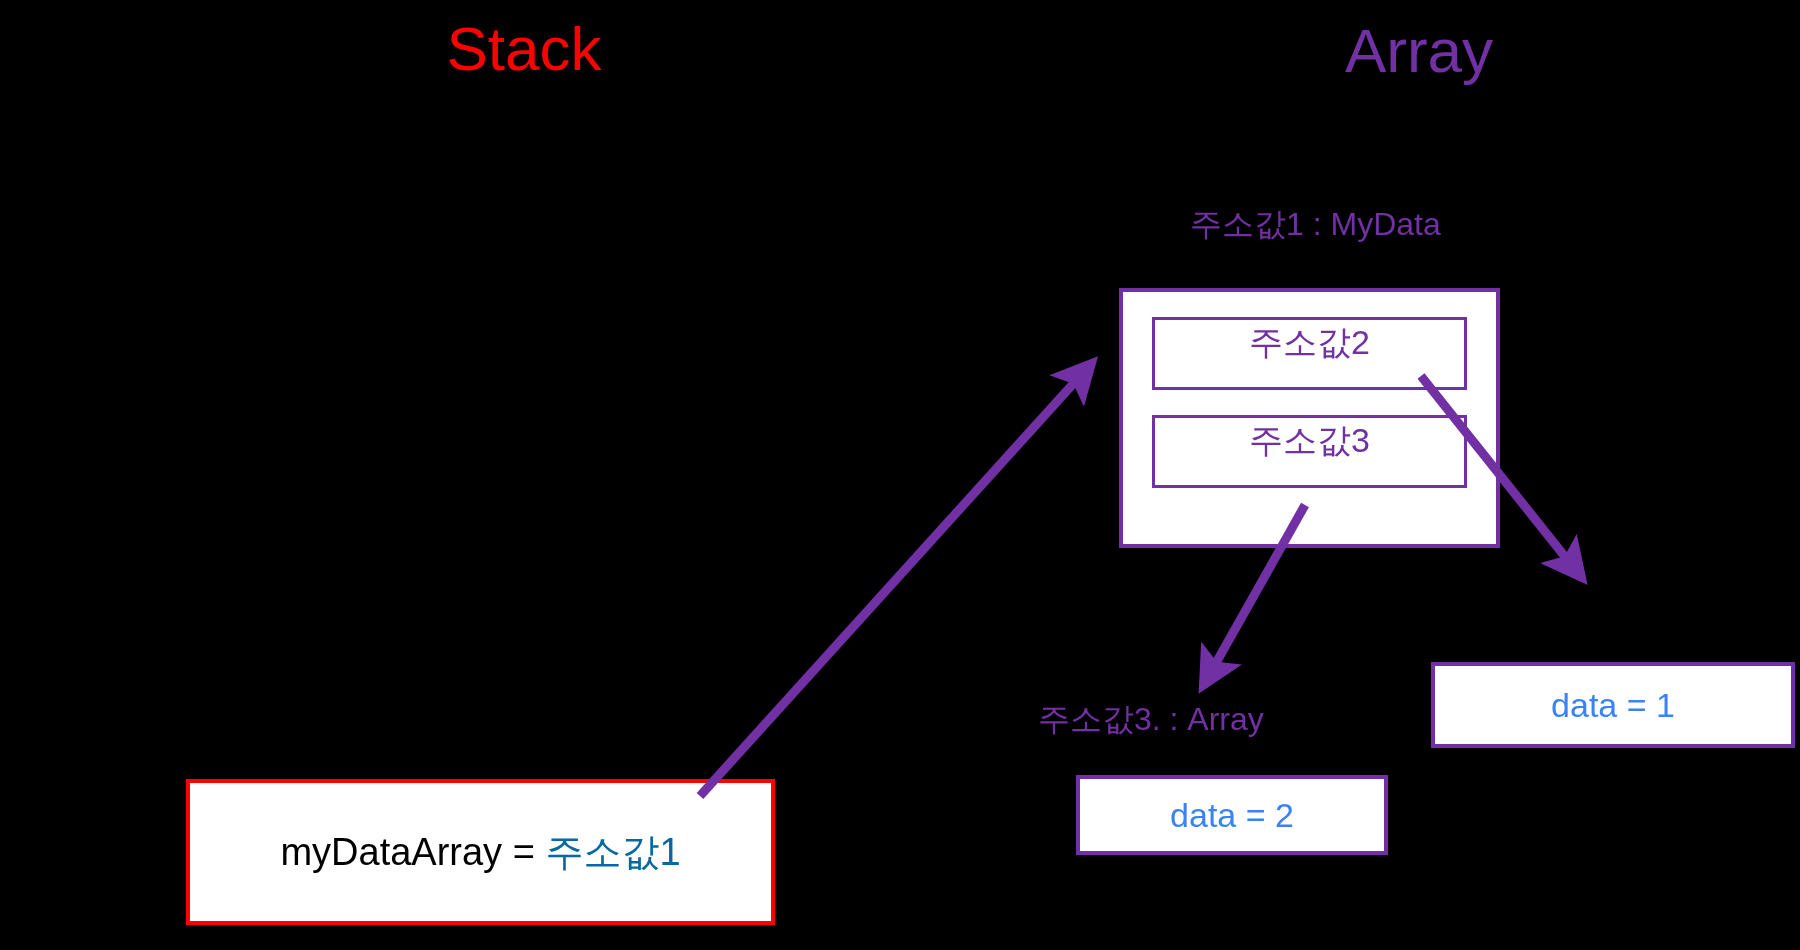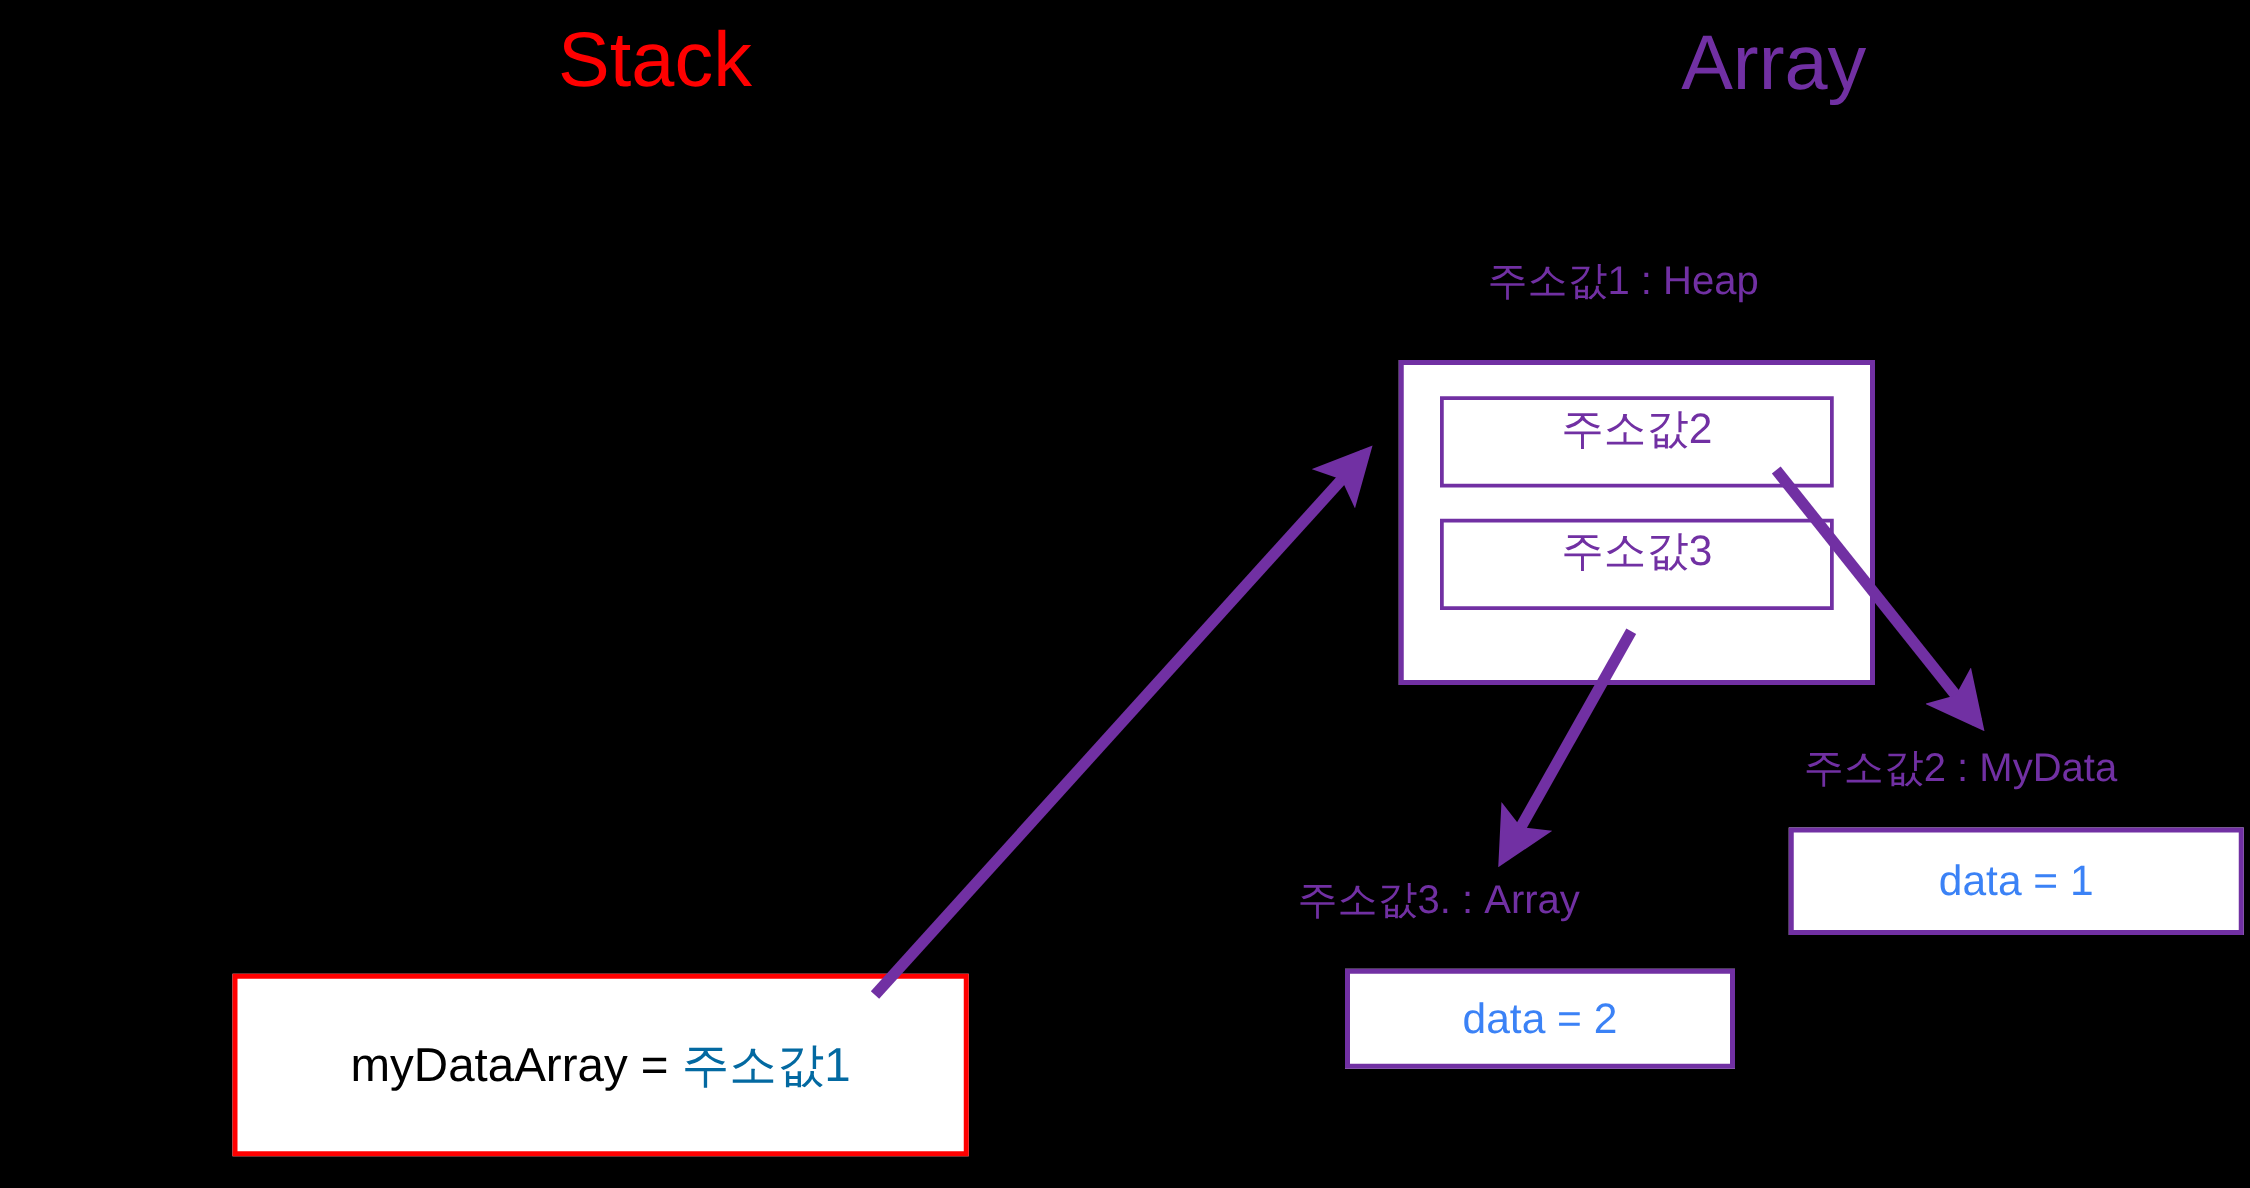--- a/index.html
+++ b/index.html
@@ -147,32 +147,31 @@
 </style>
 </head>
 <body>
 
 <div id="canvas">
 
   <div class="title" id="title-stack">Stack</div>
 
   <div class="title" id="title-heap">Array</div>
 
-  <div class="caption" id="caption-array">주소값1 : Heap</div>
+  <div class="caption" id="caption-array">주소값1 : MyData</div>
 
   <div class="box" id="array-box">
     <div class="array-cell" id="array-cell-0">
       <span class="box-label">주소값2</span>
     </div>
     <div class="array-cell" id="array-cell-1">
       <span class="box-label">주소값3</span>
     </div>
   </div>
 
-  <div class="caption" id="caption-mydata1">주소값2 : MyData</div>
 
   <div class="box" id="mydata1-box">
     <span class="box-label">data  =  1</span>
   </div>
 
   <div class="caption" id="caption-mydata2">주소값3. : Array</div>
 
   <div class="box" id="mydata2-box">
     <span class="box-label">data  =  2</span>
   </div>

